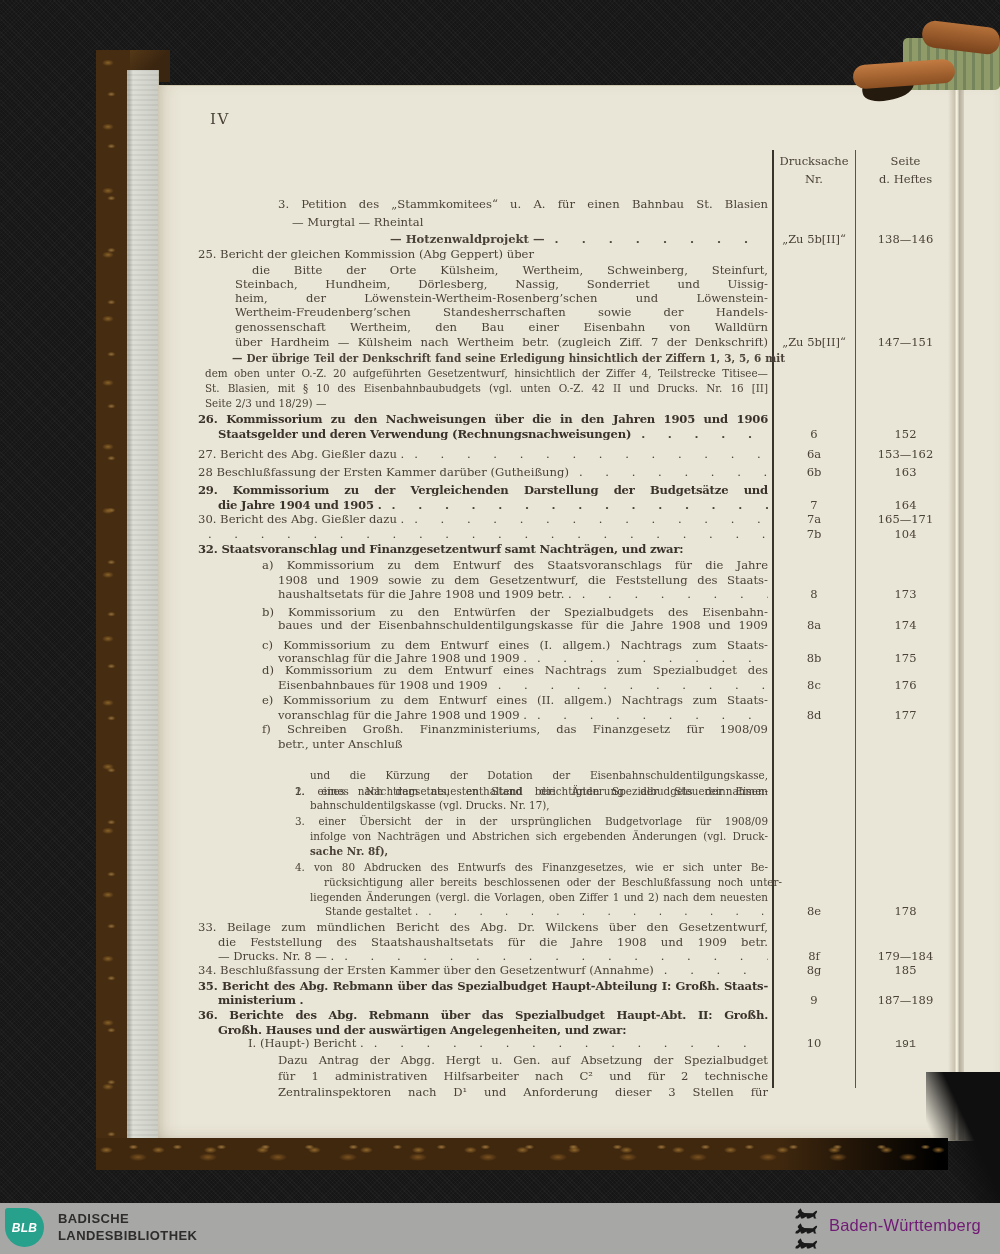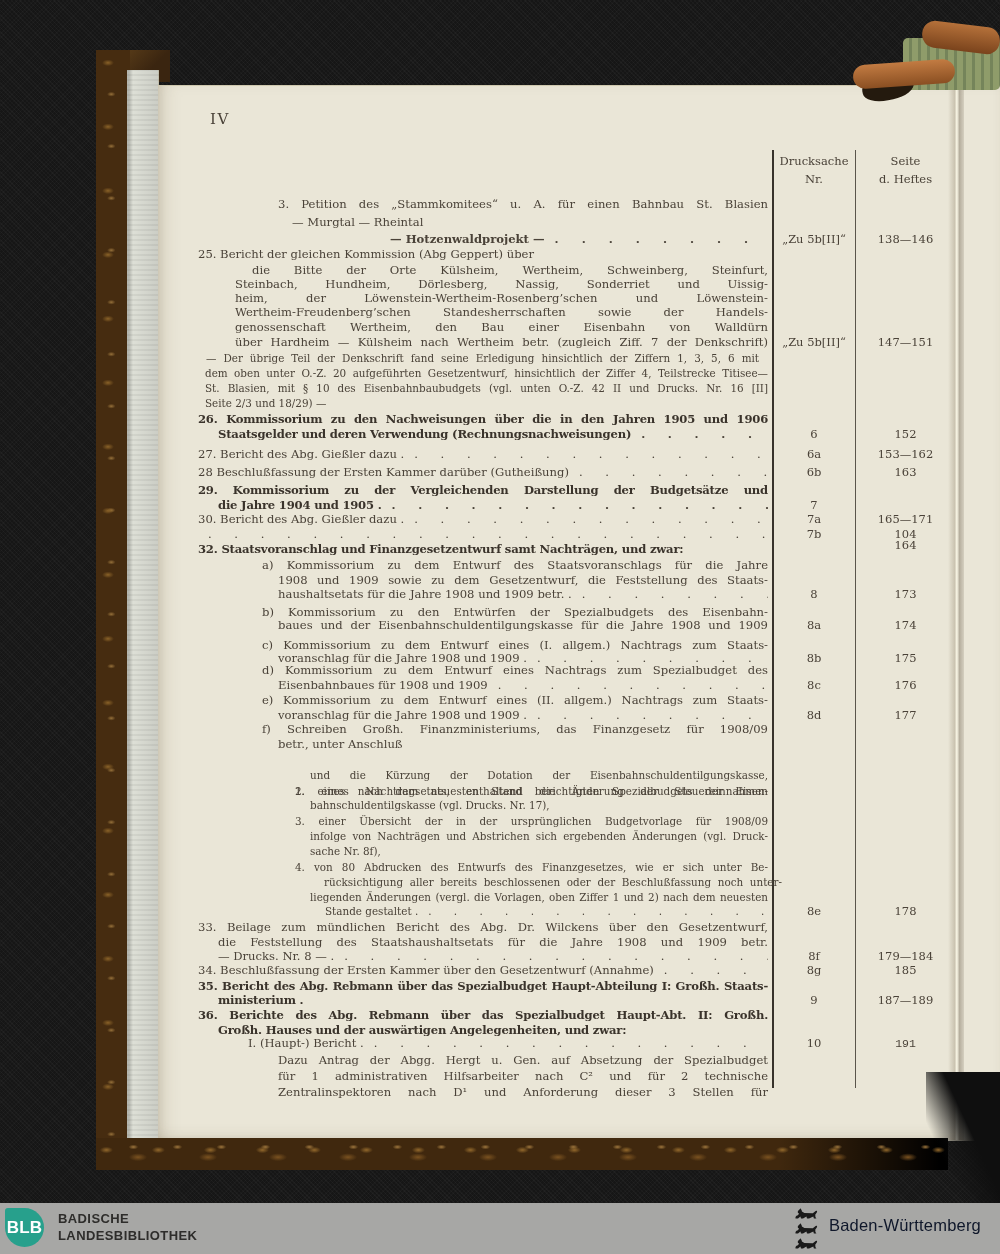--- a/index.html
+++ b/index.html
@@ -67,25 +67,25 @@
   .tl.dl .tx{flex:0 0 auto;}
   .tl.dl .leader{flex:1 1 auto;overflow:hidden;white-space:nowrap;padding-left:10px;color:#4a4238;}
   .tl.dl .leader::after{content:". . . . . . . . . . . . . . . . . . . . . . . .";word-spacing:19px;}
   .cellv{position:absolute;text-align:center;font-size:11.5px;line-height:15px;color:#4a4238;}
 
   
   .footer{position:absolute;left:0;top:1203px;width:1000px;height:51px;background:#a7a7a5;
     font-family:"Liberation Sans", sans-serif;}
   .blb-logo{position:absolute;left:5px;top:5px;width:39px;height:39px;background:#27a08c;
     border-radius:3px 20px 20px 20px;display:flex;align-items:center;justify-content:center;}
-  .blb-logo span{color:#fff;font-weight:bold;font-size:17px;letter-spacing:0.2px;}
+  .blb-logo span{color:#fff;font-weight:bold;font-size:12px;letter-spacing:0.2px;font-style:italic;}
   .libname{position:absolute;left:58px;top:8px;color:#2e2d2b;font-weight:bold;
     font-size:13px;line-height:16.5px;letter-spacing:0.4px;}
   .lions{position:absolute;left:791px;top:4px;width:30px;height:44px;}
-  .statelabel{position:absolute;left:829px;top:13px;color:#0f172a;font-size:16.5px;letter-spacing:0.2px;}
+  .statelabel{position:absolute;left:829px;top:13px;color:#701a75;font-size:16.5px;letter-spacing:0.2px;}
 </style>
 </head>
 <body>
 
 <div id="scan">
 
   <div class="cover-corner"></div>
   <div class="cover-left"></div>
   <div class="page-stack"></div>
   <div class="page"></div>
@@ -119,21 +119,21 @@
       <div class="cellv" style="left: 856px; top: 232px; width: 99px;">138—146</div>
       <div class="tl" style="left: 198px; top: 247px;">25. Bericht der gleichen Kommission (Abg Geppert) über</div>
       <div class="tl j" style="left: 252px; top: 263px; width: 516px;">die Bitte der Orte Külsheim, Wertheim, Schweinberg, Steinfurt,</div>
       <div class="tl j" style="left: 235px; top: 277px; width: 533px;">Steinbach, Hundheim, Dörlesberg, Nassig, Sonderriet und Uissig-</div>
       <div class="tl j" style="left: 235px; top: 291px; width: 533px;">heim, der Löwenstein-Wertheim-Rosenberg’schen und Löwenstein-</div>
       <div class="tl j" style="left: 235px; top: 305px; width: 533px;">Wertheim-Freudenberg’schen Standesherrschaften sowie der Handels-</div>
       <div class="tl j" style="left: 235px; top: 320px; width: 533px;">genossenschaft Wertheim, den Bau einer Eisenbahn von Walldürn</div>
       <div class="tl j" style="left: 235px; top: 335px; width: 533px;">über Hardheim — Külsheim nach Wertheim betr. (zugleich Ziff. 7 der Denkschrift)</div>
       <div class="cellv" style="left: 773px; top: 335px; width: 82px;">„Zu 5b[II]“</div>
       <div class="cellv" style="left: 856px; top: 335px; width: 99px;">147—151</div>
-      <div class="tl sm j" style="left: 206px; top: 351px; width: 553px;">— Der übrige Teil der Denkschrift fand seine Erledigung hinsichtlich der Ziffern 1, 3, 5, 6 mit</div>
+      <div class="tl sm j" style="left: 232px; top: 351px; width: 553px; font-weight: bold;">— Der übrige Teil der Denkschrift fand seine Erledigung hinsichtlich der Ziffern 1, 3, 5, 6 mit</div>
       <div class="tl sm j" style="left: 205px; top: 366px; width: 563px;">dem oben unter O.-Z. 20 aufgeführten Gesetzentwurf, hinsichtlich der Ziffer 4, Teilstrecke Titisee—</div>
       <div class="tl sm j" style="left: 205px; top: 381px; width: 563px;">St. Blasien, mit § 10 des Eisenbahnbaubudgets (vgl. unten O.-Z. 42 II und Drucks. Nr. 16 [II]</div>
       <div class="tl sm" style="left: 205px; top: 396px;">Seite 2/3 und 18/29) —</div>
       <div class="tl b j" style="left: 198px; top: 412px; width: 570px;">26. Kommissorium zu den Nachweisungen über die in den Jahren 1905 und 1906 eingegangenen</div>
       <div class="tl b dl" style="left: 218px; top: 427px; width: 550px;">
         <span class="tx">Staatsgelder und deren Verwendung (Rechnungsnachweisungen)</span>
         <span class="leader"></span>
       </div>
       <div class="cellv" style="left: 773px; top: 427px; width: 82px;">6</div>
       <div class="cellv" style="left: 856px; top: 427px; width: 99px;">152</div>
@@ -148,21 +148,21 @@
         <span class="leader"></span>
       </div>
       <div class="cellv" style="left: 773px; top: 465px; width: 82px;">6b</div>
       <div class="cellv" style="left: 856px; top: 465px; width: 99px;">163</div>
       <div class="tl b j" style="left: 198px; top: 483px; width: 570px;">29. Kommissorium zu der Vergleichenden Darstellung der Budgetsätze und Rechnungsergebnisse für</div>
       <div class="tl b dl" style="left: 218px; top: 498px; width: 550px;">
         <span class="tx">die Jahre 1904 und 1905 .</span>
         <span class="leader"></span>
       </div>
       <div class="cellv" style="left: 773px; top: 498px; width: 82px;">7</div>
-      <div class="cellv" style="left: 856px; top: 498px; width: 99px; margin-top: 40px;">164</div>
+      <div class="cellv" style="left: 856px; top: 498px; width: 99px;">164</div>
       <div class="tl dl" style="left: 198px; top: 512px; width: 570px;">
         <span class="tx">30. Bericht des Abg. Gießler dazu .</span>
         <span class="leader"></span>
       </div>
       <div class="cellv" style="left: 773px; top: 512px; width: 82px;">7a</div>
       <div class="cellv" style="left: 856px; top: 512px; width: 99px;">165—171</div>
       <div class="tl dl" style="left: 198px; top: 527px; width: 570px;">
         <span class="leader"></span>
       </div>
       <div class="cellv" style="left: 773px; top: 527px; width: 82px;">7b</div>
@@ -202,21 +202,21 @@
       <div class="cellv" style="left: 773px; top: 708px; width: 82px;">8d</div>
       <div class="cellv" style="left: 856px; top: 708px; width: 99px;">177</div>
       <div class="tl j" style="left: 262px; top: 722px; width: 506px;">f) Schreiben Großh. Finanzministeriums, das Finanzgesetz für 1908/09</div>
       <div class="tl" style="left: 278px; top: 737px;">betr., unter Anschluß</div>
       <div class="tl sm j" style="left: 295px; top: 753px; width: 473px; margin-top: 31px;">1. eines Nachtragsetats, enthaltend die Änderung der Steuereinnahmen</div>
       <div class="tl sm j" style="left: 310px; top: 768px; width: 458px;">und die Kürzung der Dotation der Eisenbahnschuldentilgungskasse,</div>
       <div class="tl sm j" style="left: 295px; top: 784px; width: 473px;">2. eines nach dem neuesten Stand berichtigten Spezialbudgets der Eisen-</div>
       <div class="tl sm" style="left: 310px; top: 798px;">bahnschuldentilgskasse (vgl. Drucks. Nr. 17),</div>
       <div class="tl sm j" style="left: 295px; top: 814px; width: 473px;">3. einer Übersicht der in der ursprünglichen Budgetvorlage für 1908/09</div>
       <div class="tl sm j" style="left: 310px; top: 829px; width: 458px;">infolge von Nachträgen und Abstrichen sich ergebenden Änderungen (vgl. Druck-</div>
-      <div class="tl sm" style="left: 310px; top: 844px;">sache Nr. 8f),</div>
+      <div class="tl sm" style="left: 310px; top: 844px; font-weight: bold;">sache Nr. 8f),</div>
       <div class="tl sm j" style="left: 295px; top: 860px; width: 473px;">4. von 80 Abdrucken des Entwurfs des Finanzgesetzes, wie er sich unter Be-</div>
       <div class="tl sm j" style="left: 324px; top: 875px; width: 458px;">rücksichtigung aller bereits beschlossenen oder der Beschlußfassung noch unter-</div>
       <div class="tl sm j" style="left: 310px; top: 890px; width: 458px;">liegenden Änderungen (vergl. die Vorlagen, oben Ziffer 1 und 2) nach dem neuesten</div>
       <div class="tl sm dl" style="left: 325px; top: 904px; width: 443px;">
         <span class="tx">Stande gestaltet .</span>
         <span class="leader"></span>
       </div>
       <div class="cellv" style="left: 773px; top: 904px; width: 82px;">8e</div>
       <div class="cellv" style="left: 856px; top: 904px; width: 99px;">178</div>
       <div class="tl j" style="left: 198px; top: 920px; width: 570px;">33. Beilage zum mündlichen Bericht des Abg. Dr. Wilckens über den Gesetzentwurf,</div>

